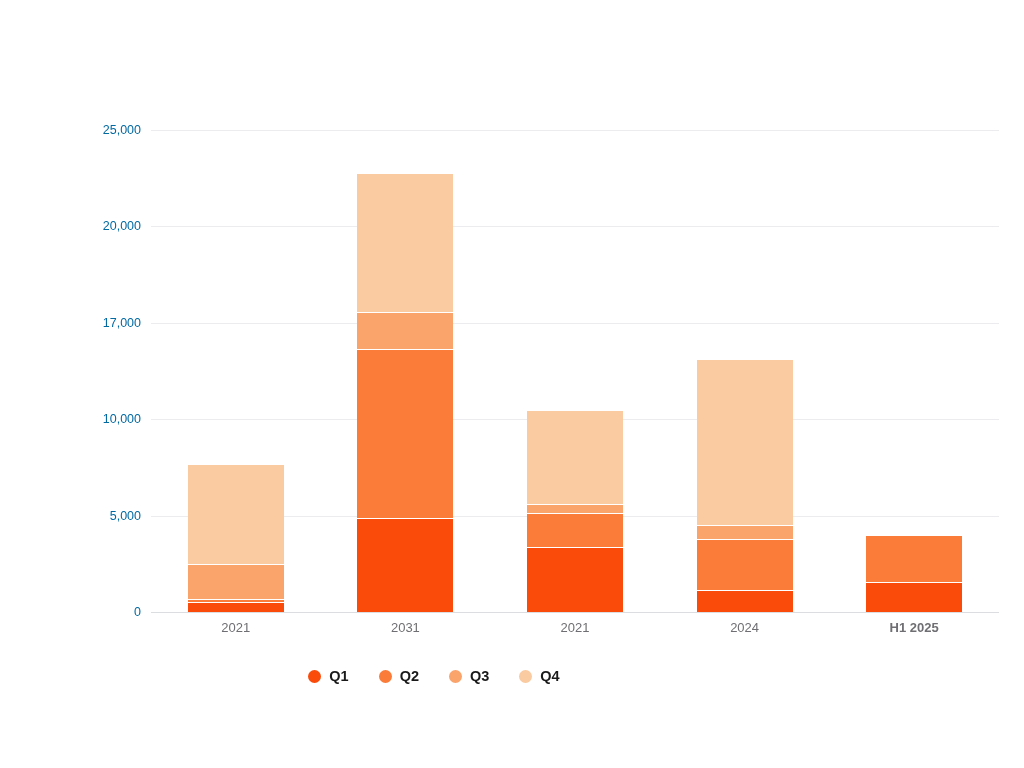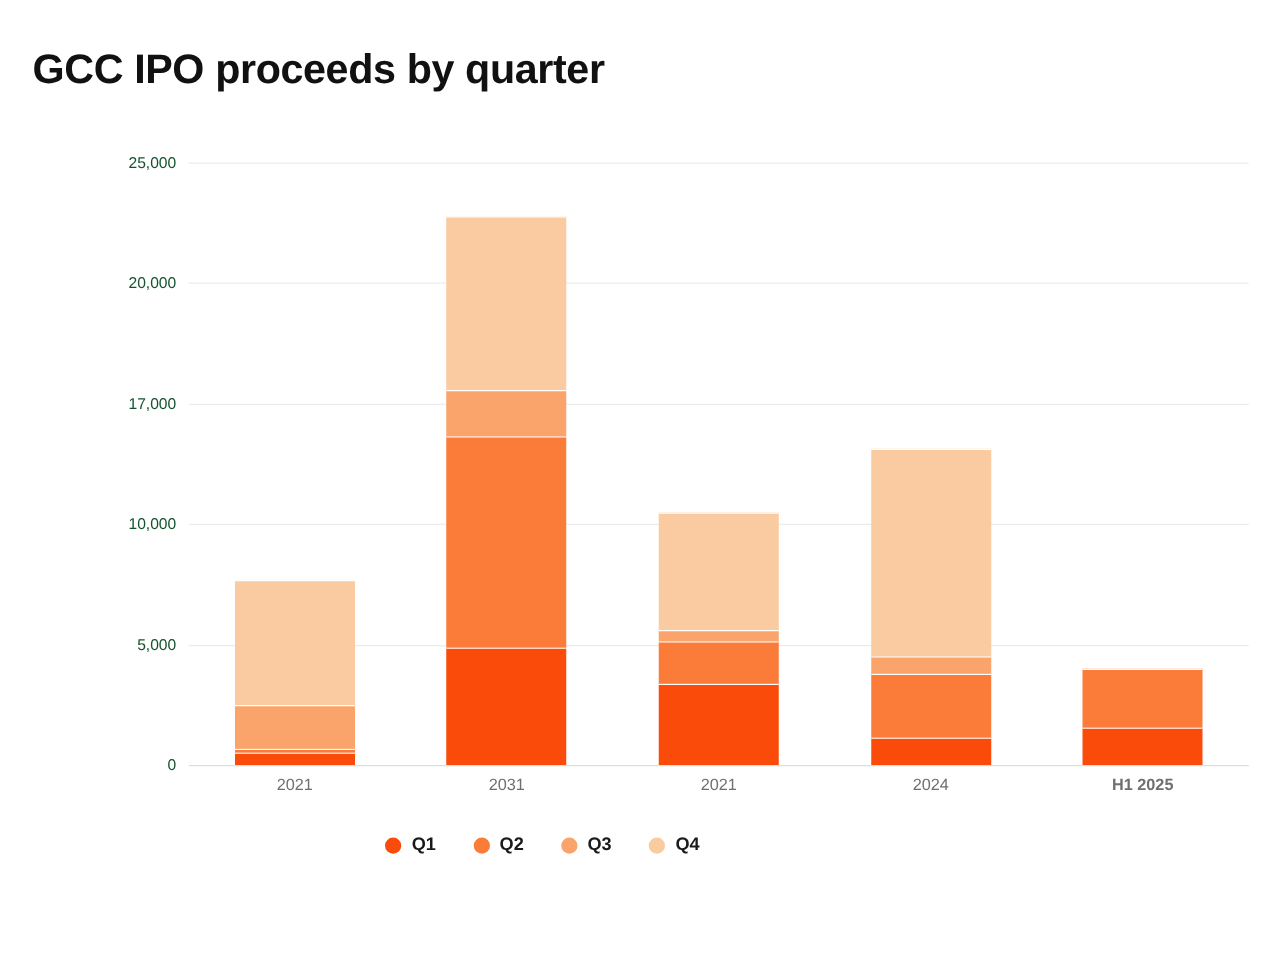--- a/index.html
+++ b/index.html
@@ -55,21 +55,21 @@
     background: #dcdde0;
   }
 
   
   .y-tick-label {
     position: absolute;
     right: 0;
     width: 70px;
     text-align: right;
     font-size: 12.5px;
-    color: #14532d;
+    color: #0369a1;
     transform: translateY(-50%);
     white-space: nowrap;
   }
   #y-ticks {
     position: absolute;
     left: 61px;
     top: 130px;
     width: 80px;
     height: 482px;
   }
@@ -136,21 +136,20 @@
     font-size: 14.5px;
     font-weight: bold;
     color: #1a1a1a;
   }
 </style>
 </head>
 <body>
 
 <div id="chart-root">
 
-  <div id="chart-title">GCC IPO proceeds by quarter</div>
 
   <div id="y-axis-title-wrap">
     
   </div>
 
   <div id="y-ticks">
       <div class="y-tick-label" style="top: 482px;">0</div>
       <div class="y-tick-label" style="top: 385.6px;">5,000</div>
       <div class="y-tick-label" style="top: 289.2px;">10,000</div>
       <div class="y-tick-label" style="top: 192.8px;">17,000</div>

